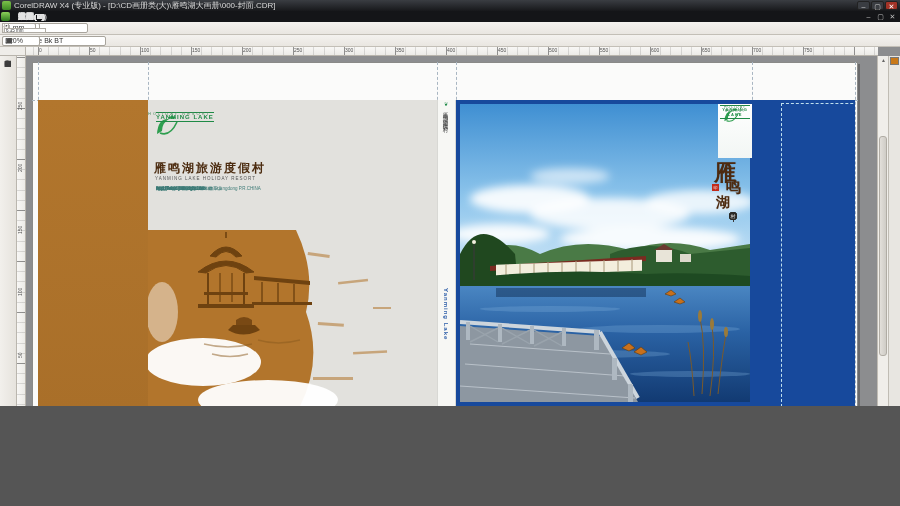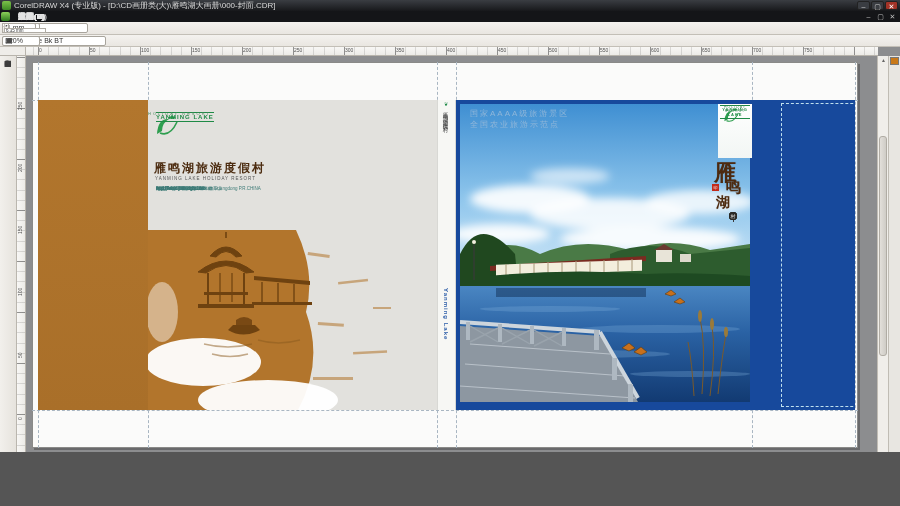--- a/index.html
+++ b/index.html
@@ -1,16 +1,16 @@
 <!DOCTYPE html>
 <html><head>
 <meta charset="utf-8">
 <style>
   html,body{margin:0;padding:0;background:#555;}
-  #app{position:relative;width:900px;height:452px;overflow:hidden;
+  #app{position:relative;width:900px;height:406px;overflow:hidden;
        font-family:"Liberation Sans","DejaVu Sans",sans-serif;
        -webkit-font-smoothing:antialiased;background:#8c8d8f;}
   #app *{box-sizing:border-box;position:absolute;}
 
   
   .titlebar{left:0;top:0;width:900px;height:11px;background:linear-gradient(#3a3d42,#17181b);color:#ddd;}
   .titlebar .appicon{left:2px;top:1px;width:9px;height:9px;background:linear-gradient(#7cc24a,#3d8a24);border-radius:2px;}
   .titlebar .ttext{left:14px;top:0;font-size:8px;line-height:11px;white-space:nowrap;color:#d8d8d8;}
   .wctrl{top:1px;width:13px;height:9px;font-size:7px;line-height:9px;text-align:center;color:#ccc;background:#3a3d42;border:1px solid #222;border-radius:2px;}
   .wmin{right:30px}.wmax{right:16px}.wclose{right:2px;background:#a33327;color:#fff;}
@@ -475,24 +475,20 @@
             </g>
           <g fill="#c8701c" stroke="#5a3a10" stroke-width=".6">
             <path d="M205 190 l6 -4 l5 4 l-5 2 Z"></path>
               <path d="M214 198 l6 -4 l5 4 l-5 2 Z"></path>
             <path d="M162 244 l7 -5 l6 5 l-6 3 Z"></path>
               <path d="M174 248 l7 -5 l6 5 l-6 3 Z"></path>
           </g>
         </svg>
       </div>
 
-      <div class="fc-toptext">
-        <div style="position:static">国家AAAA级旅游景区</div>
-        <div style="position:static">全国农业旅游示范点</div>
-      </div>
 
       <div class="fc-logobox">
         <svg class="bc-logo" width="24" height="22" viewBox="0 0 34 30">
           <path d="M9 24 Q10 8 21 9 Q14 13 14 21 Z" fill="#2e9e4f"></path>
           <path d="M12 23 Q22 27 29 12" fill="none" stroke="#2e9e4f" stroke-width="1.6"></path>
           <path d="M20 8 Q24 4 28 8 Q24 10 20 8" fill="#2e9e4f"></path>
         </svg>
         <span class="bc-name">YANMING LAKE</span>
         <span class="bc-sub">HOLIDAY RESORT</span>
       </div>

